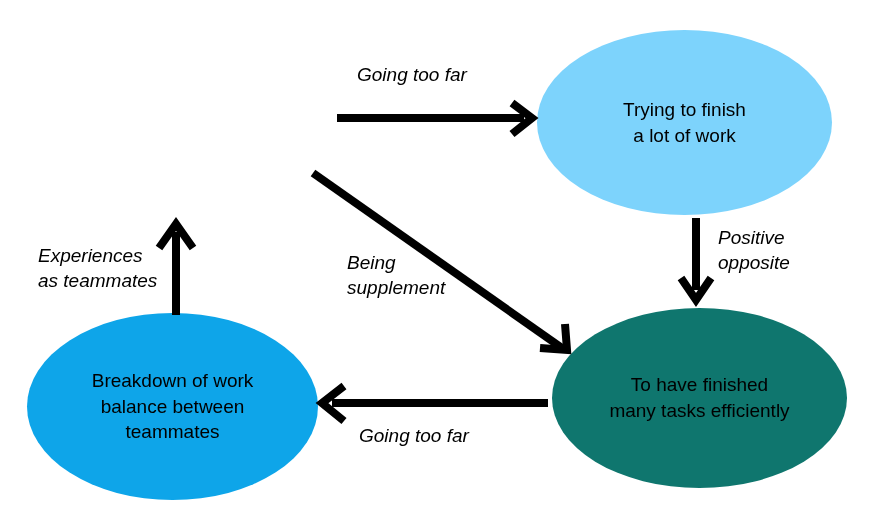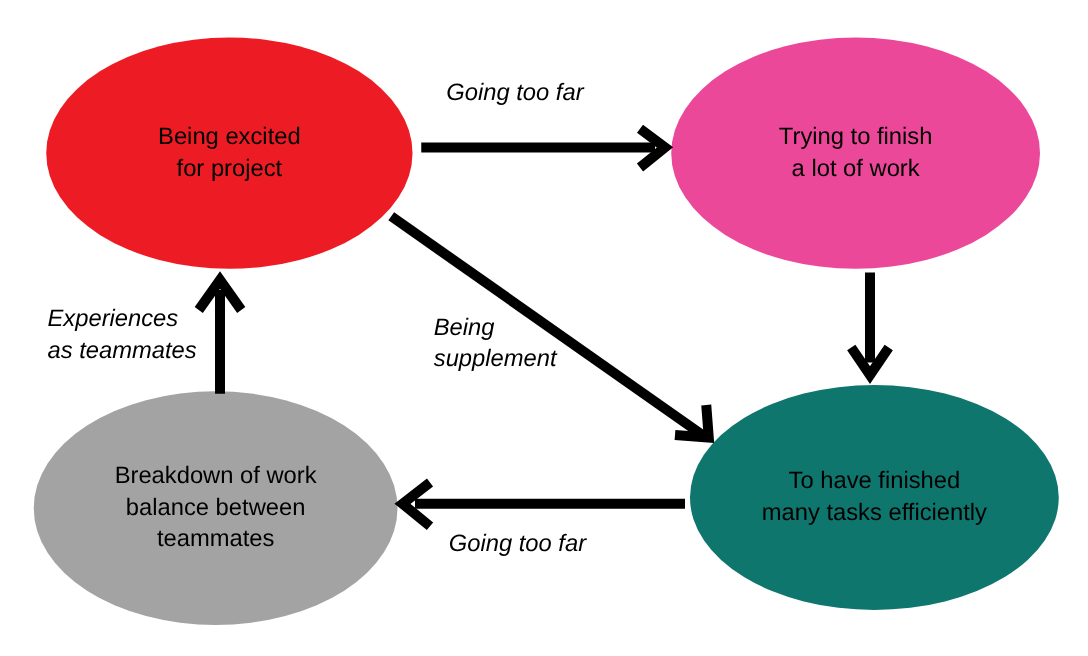--- a/index.html
+++ b/index.html
@@ -62,31 +62,27 @@
   #label-positive-opposite   { left: 718px; top: 225px; }
   #label-good-supplement     { left: 347px; top: 250px; }
   #label-experiences         { left: 38px;  top: 243px; }
   #label-going-too-far-bottom{ left: 359px; top: 423px; }
 </style>
 </head>
 <body>
 
 <div id="canvas" style="background: rgb(255, 255, 255);">
 
-  <div class="node" id="node-excited" style="background: rgb(237, 28, 36);">
-    <span class="node-label">Being excited
-for project</span>
-  </div>
 
-  <div class="node" id="node-finish" style="background: #ec4899;">
+  <div class="node" id="node-finish" style="background: #7dd3fc;">
     <span class="node-label">Trying to finish
 a lot of work</span>
   </div>
 
-  <div class="node" id="node-breakdown" style="background: #a3a3a3;">
+  <div class="node" id="node-breakdown" style="background: #0ea5e9;">
     <span class="node-label">Breakdown of work
 balance between
 teammates</span>
   </div>
 
   <div class="node" id="node-efficient" style="background: #0f766e;">
     <span class="node-label">To have finished
 many tasks efficiently</span>
   </div>
 
@@ -113,20 +109,22 @@
     </g>
 
     <g>
       <line x1="176" y1="315" x2="176" y2="232" stroke="#000000" stroke-width="8" stroke-linecap="butt"></line>
       <polyline points="159,248 176,224 193,248" fill="none" stroke="#000000" stroke-width="8" stroke-linejoin="miter" stroke-linecap="butt"></polyline>
     </g>
   </svg>
 
   <div class="edge-label" id="label-going-too-far-top">Going too far</div>
 
+  <div class="edge-label" id="label-positive-opposite">Positive
+opposite</div>
 
   <div class="edge-label" id="label-good-supplement">Being
 supplement</div>
 
   <div class="edge-label" id="label-going-too-far-bottom">Going too far</div>
 
   <div class="edge-label" id="label-experiences">Experiences
 as teammates</div>
 
 </div>

